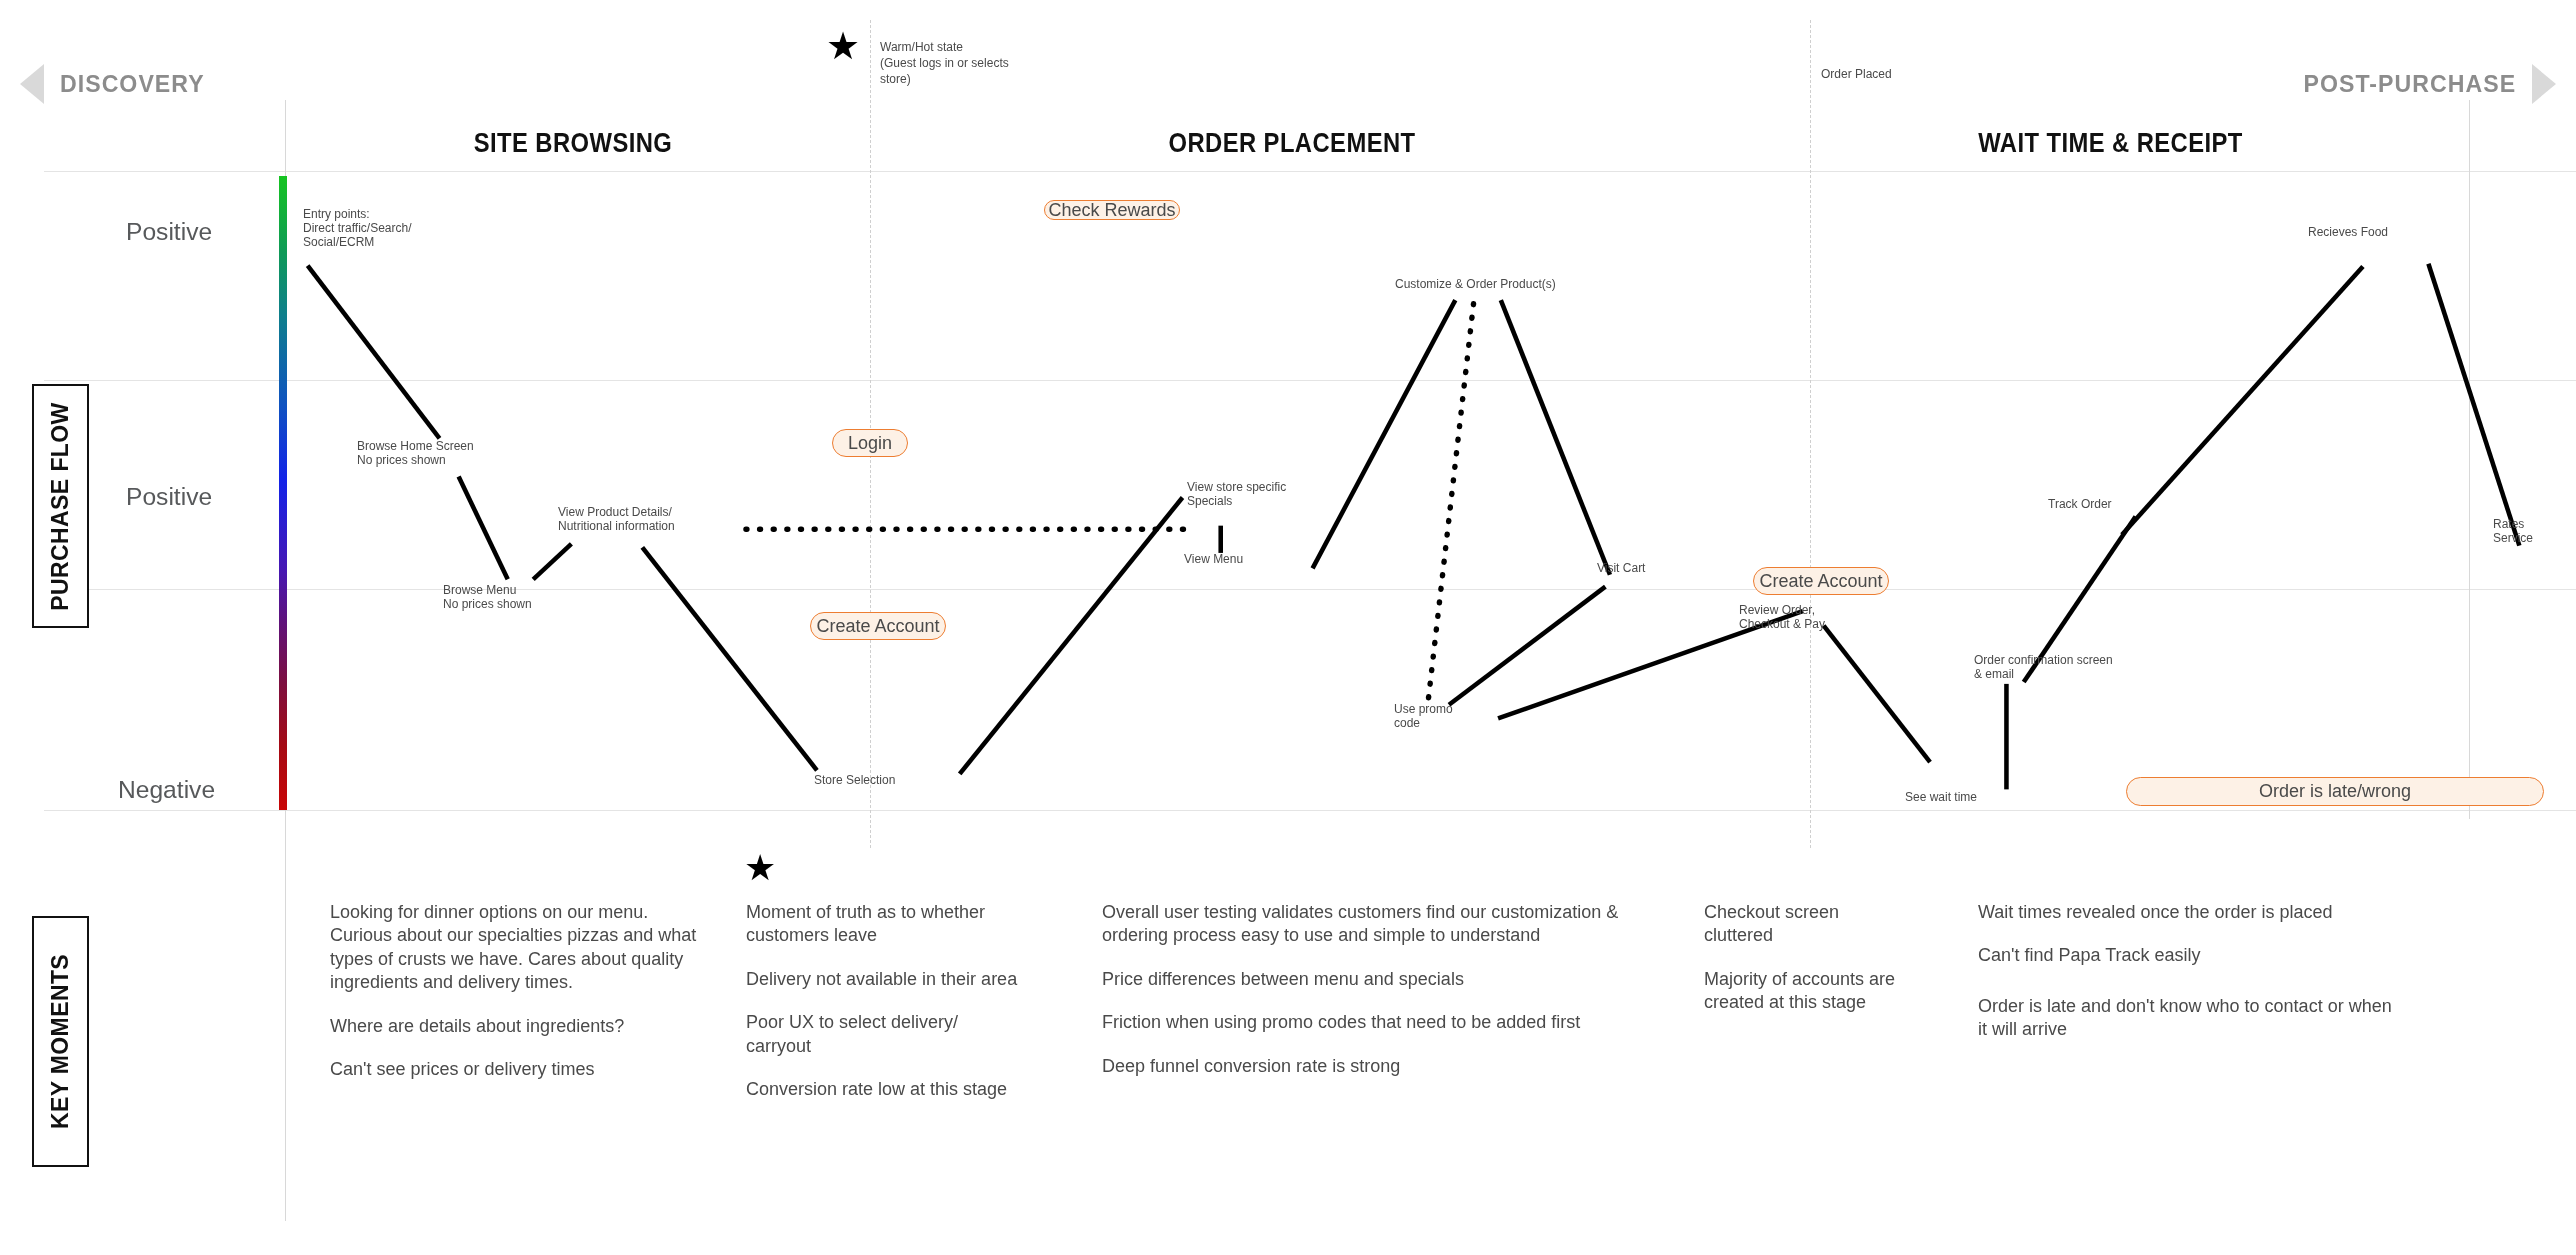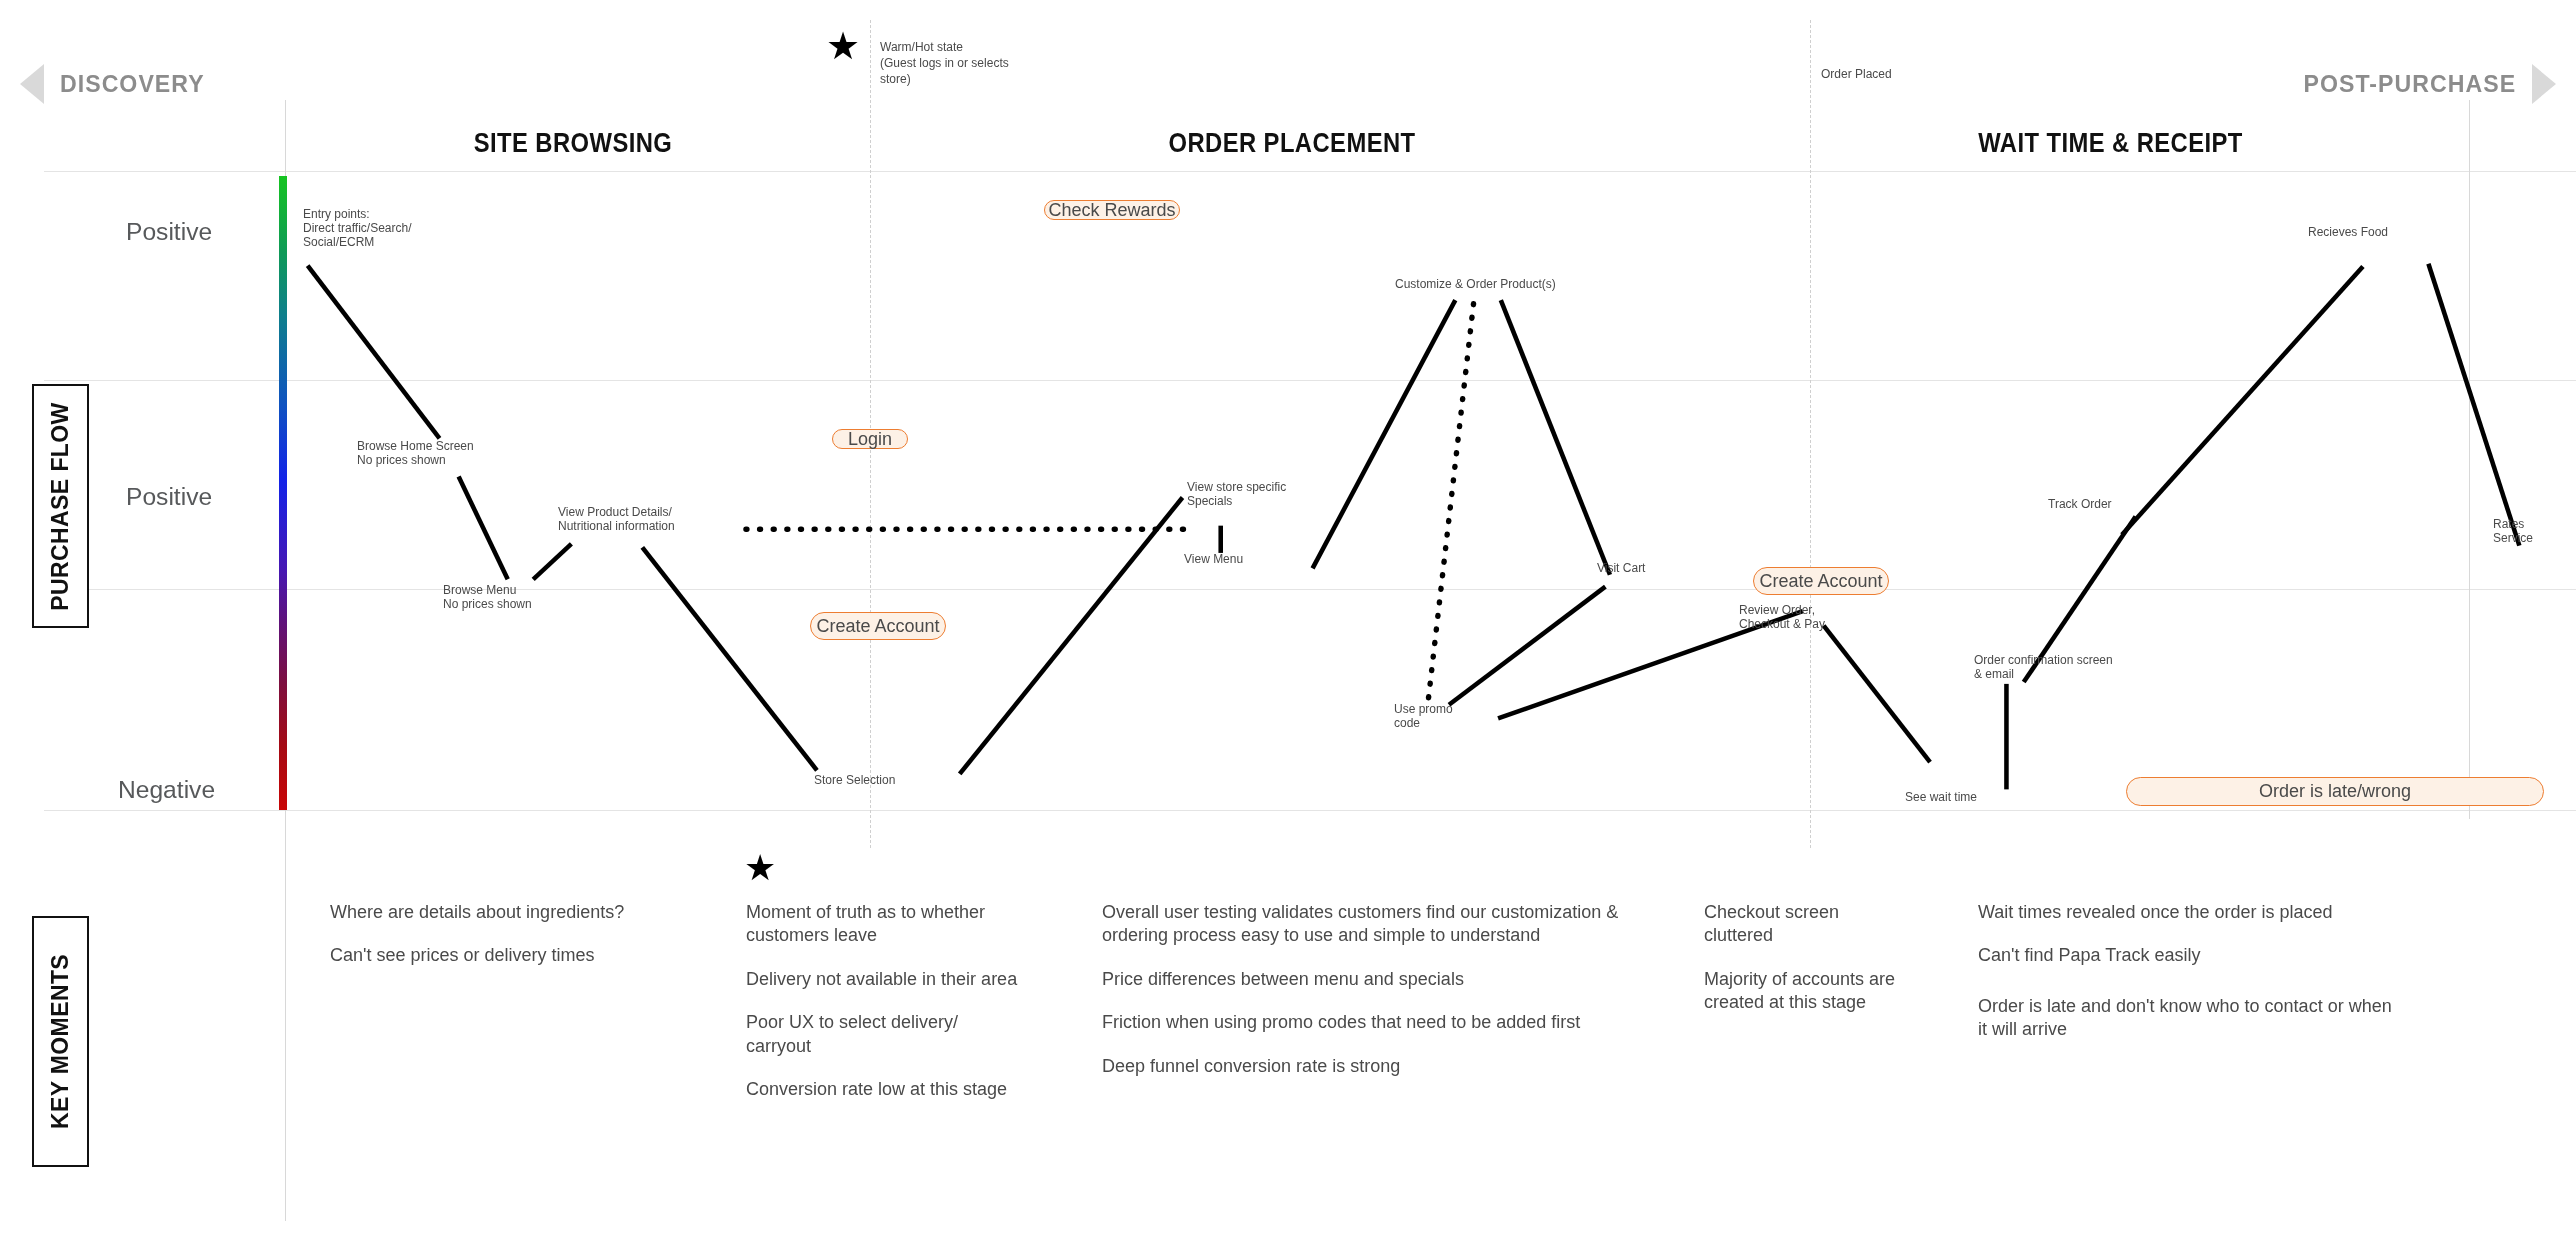--- a/index.html
+++ b/index.html
@@ -186,28 +186,32 @@
 Checkout &amp; Pay</div>
 <div class="tp" style="left:1905px;top:790px;">See wait time</div>
 <div class="tp" style="left:1974px;top:653px;">Order confirmation screen
 &amp; email</div>
 <div class="tp" style="left:2048px;top:497px;">Track Order</div>
 <div class="tp" style="left:2308px;top:225px;">Recieves Food</div>
 <div class="tp" style="left:2493px;top:517px;">Rates
 Service</div>
 
 <div class="pill" style="left:1044px;top:200px;width:136px;height:20px;">Check Rewards</div>
-<div class="pill" style="left:832px;top:429px;width:76px;height:20px;">Login</div>
+<div class="pill" style="left:832px;top:429px;width:76px;height:28px;">Login</div>
 <div class="pill" style="left:810px;top:612px;width:136px;height:28px;">Create Account</div>
 <div class="pill" style="left:1753px;top:567px;width:136px;height:28px;">Create Account</div>
 <div class="pill" style="left:2126px;top:777px;width:418px;height:29px;">Order is late/wrong</div>
 
 <div class="star abs" style="left:744px;top:850px;font-size:36px;">★</div>
 
 <div class="kmcol" style="left:330px;top:901px;width:428px;">
+  <div class="kmnote">Looking for dinner options on our menu.
+Curious about our specialties pizzas and what
+types of crusts we have. Cares about quality
+ingredients and delivery times.</div>
   <div class="kmnote">Where are details about ingredients?</div>
   <div class="kmnote">Can't see prices or delivery times</div>
 </div>
 
 <div class="kmcol" style="left:746px;top:901px;width:364px;">
   <div class="kmnote">Moment of truth as to whether
 customers leave</div>
   <div class="kmnote">Delivery not available in their area</div>
   <div class="kmnote">Poor UX to select delivery/
 carryout</div>

